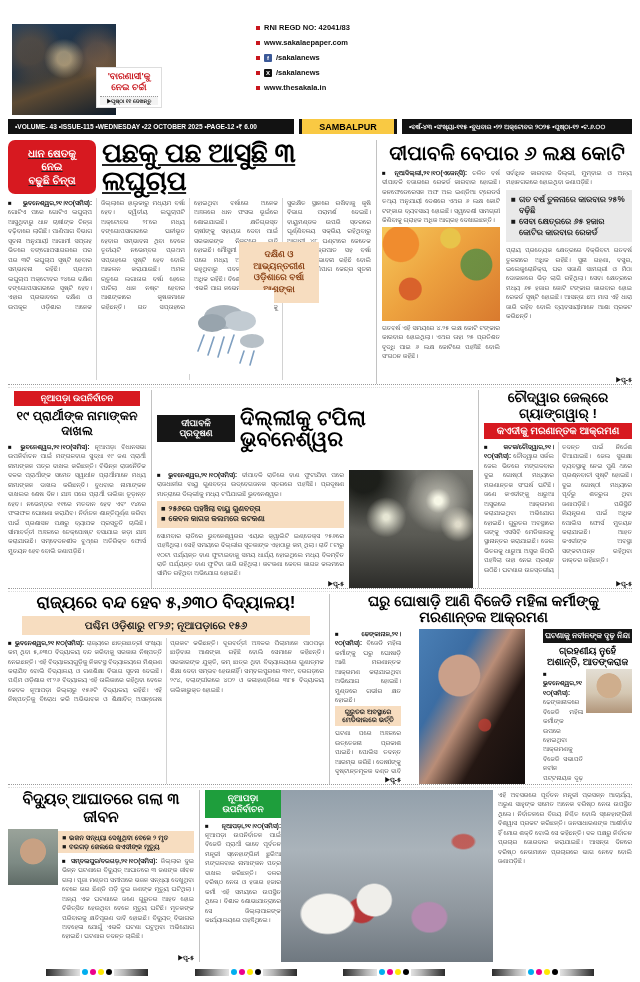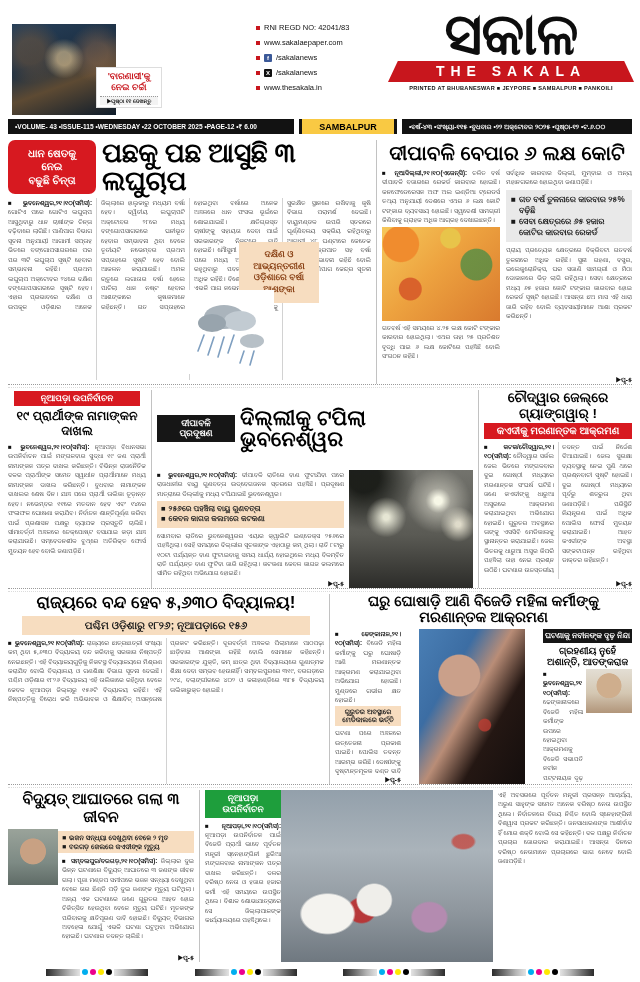--- a/index.html
+++ b/index.html
@@ -13,21 +13,21 @@
       radial-gradient(circle at 18% 30%, rgba(120,90,60,.5) 0 12%, transparent 30%),
       radial-gradient(circle at 82% 32%, rgba(150,110,80,.45) 0 10%, transparent 28%),
       linear-gradient(160deg,#27405a 0%,#1d3044 38%,#5d4a33 62%,#0e1c2b 100%);}
   .promo-caption{position:absolute;left:97px;top:68px;width:58px;background:#fff;
      box-shadow:0 0 0 1px #ddd;padding:3px 3px 2px;z-index:2;}
   .promo-title{color:#c8161d;font-weight:800;font-size:9px;line-height:1.25;text-align:center;white-space:pre-line;}
   .promo-ref{border-top:1px dotted #999;margin-top:2px;padding-top:1px;font-size:5.5px;font-weight:700;color:#111;text-align:center;background:#f3f3f3;}
   .mast-info{position:absolute;left:256px;top:23px;width:142px;}
   .mast-info .row{display:flex;align-items:center;gap:4px;margin-bottom:6px;}
   .sqb{width:4px;height:4px;background:#c8161d;flex:0 0 auto;}
-  .lnk{font-size:7.5px;font-weight:400;color:#111;}
+  .lnk{font-size:7.5px;font-weight:700;color:#111;}
   .fbic{width:8px;height:8px;background:#3b5998;color:#fff;font-size:6px;font-weight:800;
         display:inline-flex;align-items:center;justify-content:center;border-radius:1px;}
   .xic{width:8px;height:8px;background:#111;color:#fff;font-size:6px;font-weight:800;
         display:inline-flex;align-items:center;justify-content:center;border-radius:1px;}
   .mast-logo{position:absolute;left:388px;top:6px;width:246px;text-align:center;}
   .logo-od{font-size:58px;line-height:.95;font-weight:800;color:#0d0d0d;letter-spacing:-1px;}
   .logo-banner{margin-top:0;background:#c8161d;color:#fff;font-weight:800;font-size:14px;
       letter-spacing:6px;padding:2px 0 3px;clip-path:polygon(0 100%,4% 0,96% 0,100% 100%);}
   .printed{font-size:5.6px;font-weight:700;letter-spacing:.3px;margin-top:3px;color:#111;}
   .infobar{position:absolute;left:8px;right:8px;top:119px;height:15px;display:flex;gap:5px;}
@@ -50,21 +50,21 @@
   .bull{display:flex;gap:3px;font-size:7.6px;font-weight:800;color:#1a1a1a;line-height:1.35;}
   .graybox{background:#e9e9e9;padding:4px 5px;margin:3px 0;}
   .graybox .bull{font-size:8.2px;}
   .label-red{background:#d71920;color:#fff;font-weight:800;text-align:center;}
   .label-black{background:#161616;color:#fff;font-weight:800;text-align:center;}
   .label-green{background:#1e9e3c;color:#fff;font-weight:800;text-align:center;}
   .pre{white-space:pre-line;}
   
   .band1{height:246px;}
   .lead{flex:1;min-width:0;position:relative;}
-  .lead-head-row{display:flex;gap:6px;align-items:stretch;height:54px;}
+  .lead-head-row{display:flex;gap:6px;align-items:stretch;height:54px;text-decoration:underline;}
   .lead-badge{flex:0 0 84px;border-radius:7px;background:#d71920;color:#fff;font-weight:800;
      font-size:10.5px;line-height:1.25;display:flex;align-items:center;justify-content:center;text-align:center;padding:2px;}
   .lead-headline{flex:1;font-size:27px;font-weight:800;color:#000;letter-spacing:-.5px;
      display:flex;align-items:center;line-height:1.05;}
   .lead-body{position:relative;margin-top:4px;height:182px;}
   .lead-peach{position:absolute;left:231px;top:44px;width:74px;text-align:center;
      font-weight:800;font-size:9px;color:#8a4216;background:#f7ddc0;padding:7px 3px;line-height:1.3;z-index:2;}
   .cloud{position:absolute;left:178px;top:92px;width:88px;height:84px;background:#fff;z-index:2;
      display:flex;align-items:center;justify-content:center;}
   .diwali{flex:0 0 250px;display:flex;flex-direction:column;min-width:0;}
@@ -180,25 +180,20 @@
         <span class="sqb"></span>
         <span class="xic">X</span>
         <span class="lnk">/sakalanews</span>
       </div>
       <div class="row">
         <span class="sqb"></span>
         <span class="lnk">www.thesakala.in</span>
       </div>
     </div>
 
-    <div class="mast-logo">
-      <div class="logo-od">ସକାଳ</div>
-      <div class="logo-banner">THE SAKALA</div>
-      <div class="printed">PRINTED AT BHUBANESWAR ■ JEYPORE ■ SAMBALPUR ■ PANKOILI</div>
-    </div>
 
     <div class="infobar">
       <div class="bar-black bar-en">•VOLUME- 43 •ISSUE-115 •WEDNESDAY •22 OCTOBER 2025 •PAGE-12 •₹ 6.00</div>
       <div class="edition">SAMBALPUR</div>
       <div class="bar-black bar-od">•ବର୍ଷ-୪୩ •ସଂଖ୍ୟା-୧୧୫ •ବୁଧବାର •୨୨ ଅକ୍ଟୋବର ୨୦୨୫ •ପୃଷ୍ଠା-୧୨ •ଟ.୬.୦୦</div>
     </div>
   </header>
 
   <section class="band band1">
     <article class="lead">

